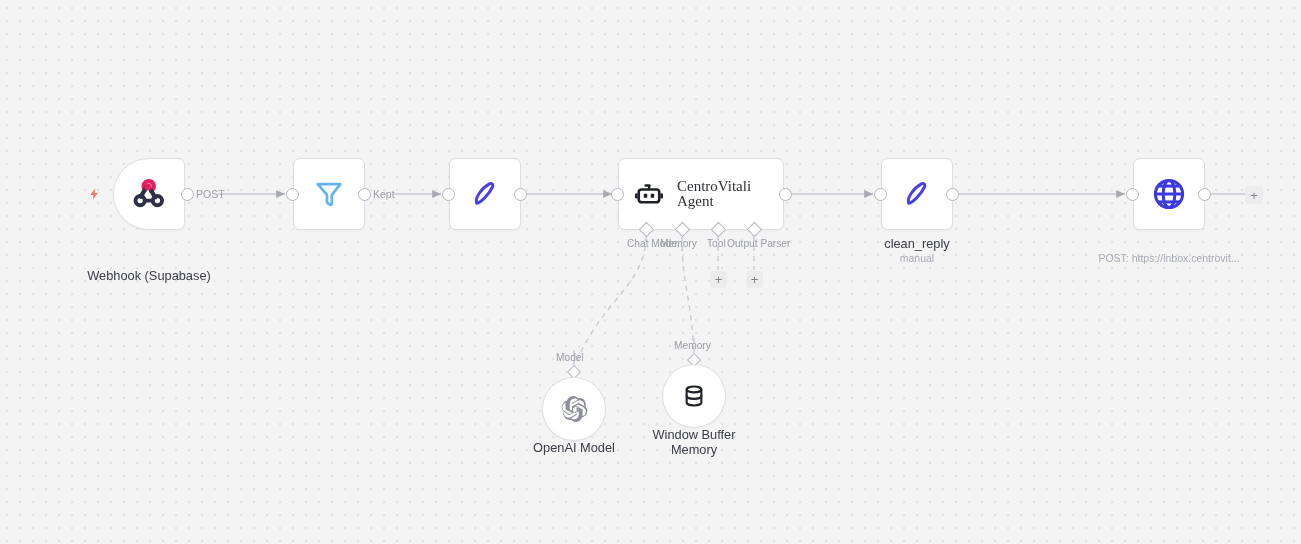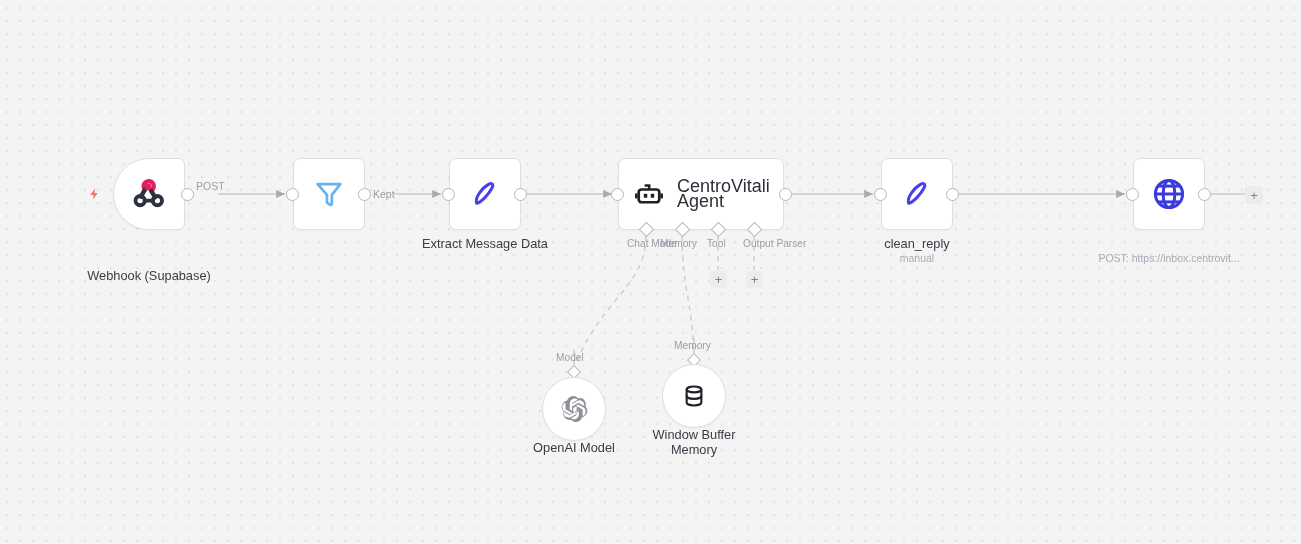--- a/index.html
+++ b/index.html
@@ -52,25 +52,26 @@
   
   .node.circ {
     width: 64px; height: 64px;
     border-radius: 50%;
     border: 1px solid #dcdfe6;
   }
 
   .nicon { display: flex; align-items: center; justify-content: center; }
 
   .agent-title {
-    font-size: 18px;
+    font-size: 15px;
     line-height: 15px;
     color: #2d2f39;
     font-weight: 400;
     max-width: 96px;
+    font-family: Liberation Serif, serif;
   }
 
   
   .caption {
     position: absolute;
     text-align: center;
     font-size: 12.8px;
     line-height: 15px;
     color: #3a3c46;
     white-space: nowrap;
@@ -190,21 +191,21 @@
           <circle cx="6.1" cy="16.4" r="3.1" stroke="#2d3142" stroke-width="2.6"></circle>
           <circle cx="17.6" cy="16.4" r="3.1" stroke="#2d3142" stroke-width="2.6"></circle>
           <path d="M9.2 16.4 L14.5 16.4" stroke="#2d3142" stroke-width="2.6"></path>
           <path d="M13.4 9.8 L16.1 14.2" stroke="#2d3142" stroke-width="2.9"></path>
           <circle cx="11.3" cy="7.3" r="2.3" fill="#e0205f"></circle>
         </g>
       </svg>
     </span>
   </div>
   <div class="port" style="left:181px; top:188px;"></div>
-  <div class="port-label" style="left:196px; top:180px;">POST</div>
+  <div class="port-label" style="left:196px; top:188px;">POST</div>
   <div class="caption" style="left:49px; top:236px; width:200px;margin-top:32px;">Webhook (Supabase)</div>
 
   <div class="node sq" style="left:293px; top:158px;">
     <span class="nicon">
       <svg width="34" height="34" viewBox="0 0 24 24">
         <path d="M4 5 h16 L14 12.6 v6.2 a0.9 0.9 0 0 1 -1.4 0.75 l-1.6 -1.1
                  a1 1 0 0 1 -0.45 -0.83 V12.6 z" fill="none" stroke="#66b3f0" stroke-width="1.9" stroke-linejoin="round" stroke-linecap="round"></path>
       </svg>
     </span>
   </div>
@@ -216,21 +217,20 @@
     <span class="nicon">
       <svg width="36" height="36" viewBox="0 0 24 24">
         <path d="M6.4 18.2 C5.2 14.6 9.6 8.2 14.6 5.4
                  c1.9 -1 3.2 0.3 2.3 2.1
                  C14.6 12.3 9.4 17.6 6.4 18.2 z" fill="none" stroke="#4a3fe8" stroke-width="2" stroke-linejoin="round" stroke-linecap="round"></path>
       </svg>
     </span>
   </div>
   <div class="port" style="left:442px; top:188px;"></div>
   <div class="port" style="left:514px; top:188px;"></div>
-  <div class="caption" style="left:385px; top:236px; width:200px;">Extract Message Data</div>
 
   <div class="node wide" style="left:618px; top:158px;">
     <span class="nicon">
       <svg width="32" height="32" viewBox="0 0 24 24">
         <g fill="#1f2128">
           <rect x="4.3" y="8.6" width="15.4" height="9.6" rx="2.1" fill="none" stroke="#1f2128" stroke-width="2"></rect>
           <rect x="8.1" y="11.9" width="2.6" height="3" rx="0.5"></rect>
           <rect x="13.3" y="11.9" width="2.6" height="3" rx="0.5"></rect>
           <rect x="8.6" y="4.6" width="4.6" height="1.9" rx="0.9"></rect>
           <rect x="11.2" y="5.6" width="1.8" height="3.2"></rect>
@@ -245,21 +245,21 @@
   <div class="port" style="left:779px; top:188px;"></div>
 
   <div class="diamond" style="left:641px; top:224px;"></div>
   <div class="diamond" style="left:677px; top:224px;"></div>
   <div class="diamond" style="left:713px; top:224px;"></div>
   <div class="diamond" style="left:749px; top:224px;"></div>
 
   <div class="sub-label" style="left:627px; top:238px;">Chat Mode</div>
   <div class="sub-label" style="left:660px; top:238px;">Memory</div>
   <div class="sub-label" style="left:707px; top:238px; width:22px; overflow:hidden;">Tool</div>
-  <div class="sub-label" style="left:727px; top:238px;margin-left:16px;">Output Parser</div>
+  <div class="sub-label" style="left:727px; top:238px;">Output Parser</div>
 
   <div class="plus" style="left:710px; top:271px;">+</div>
   <div class="plus" style="left:746px; top:271px;">+</div>
 
   <div class="node sq" style="left:881px; top:158px;">
     <span class="nicon">
       <svg width="36" height="36" viewBox="0 0 24 24">
         <path d="M6.4 18.2 C5.2 14.6 9.6 8.2 14.6 5.4
                  c1.9 -1 3.2 0.3 2.3 2.1
                  C14.6 12.3 9.4 17.6 6.4 18.2 z" fill="none" stroke="#4a3fe8" stroke-width="2" stroke-linejoin="round" stroke-linecap="round"></path>

